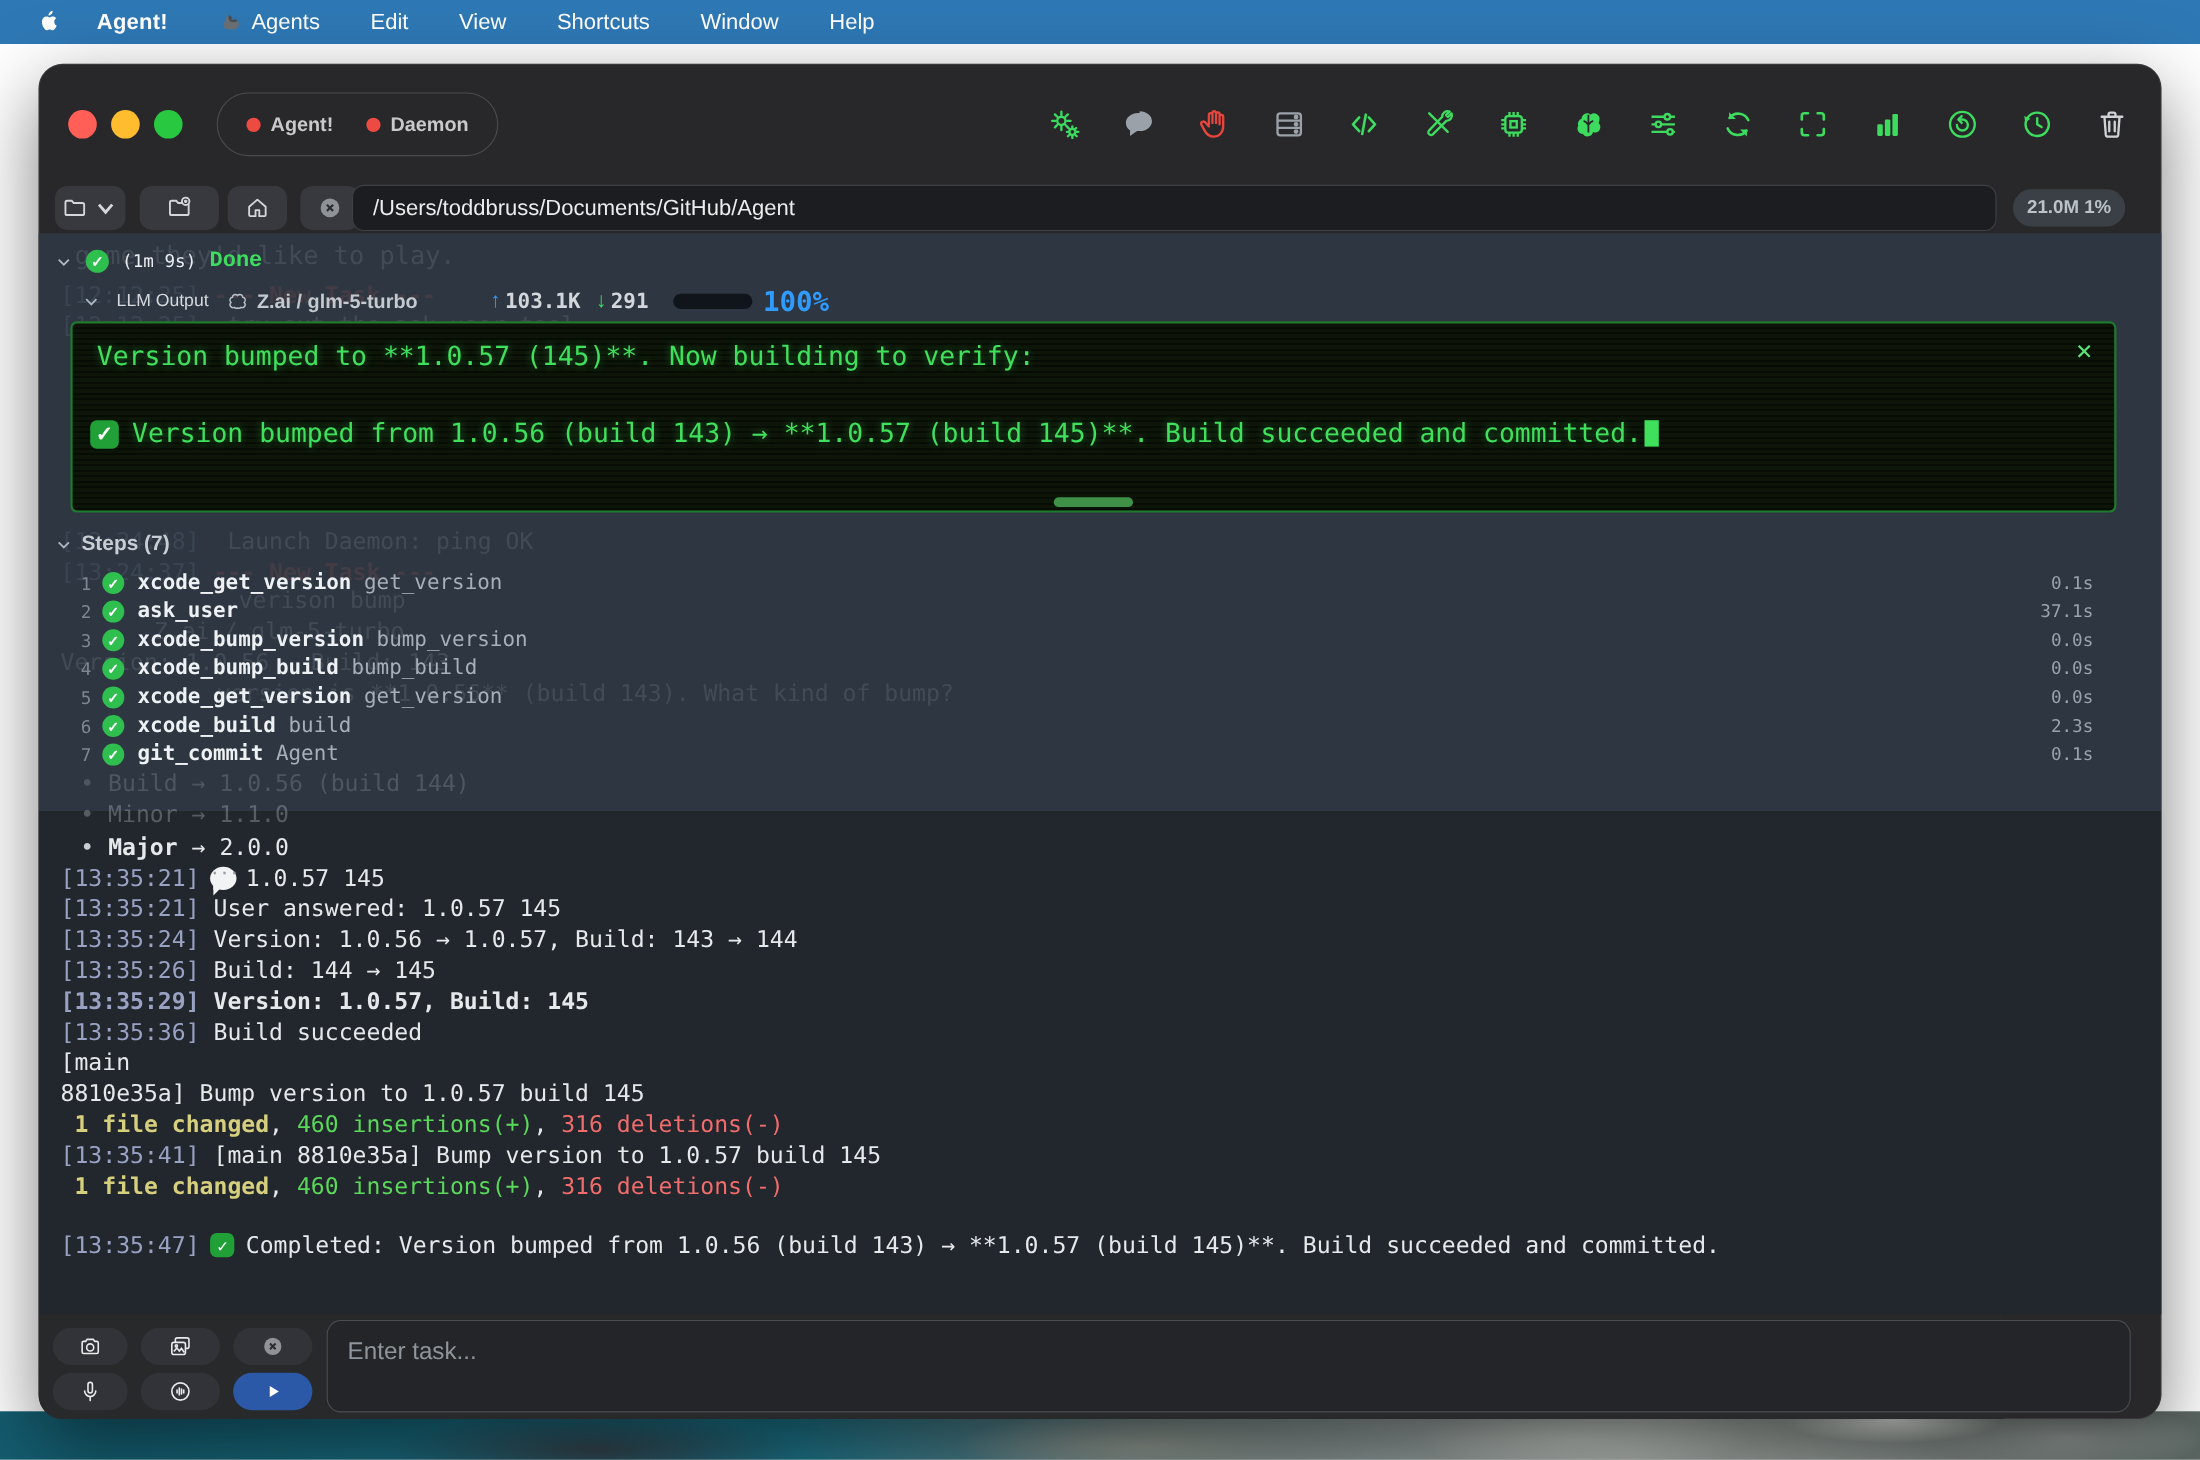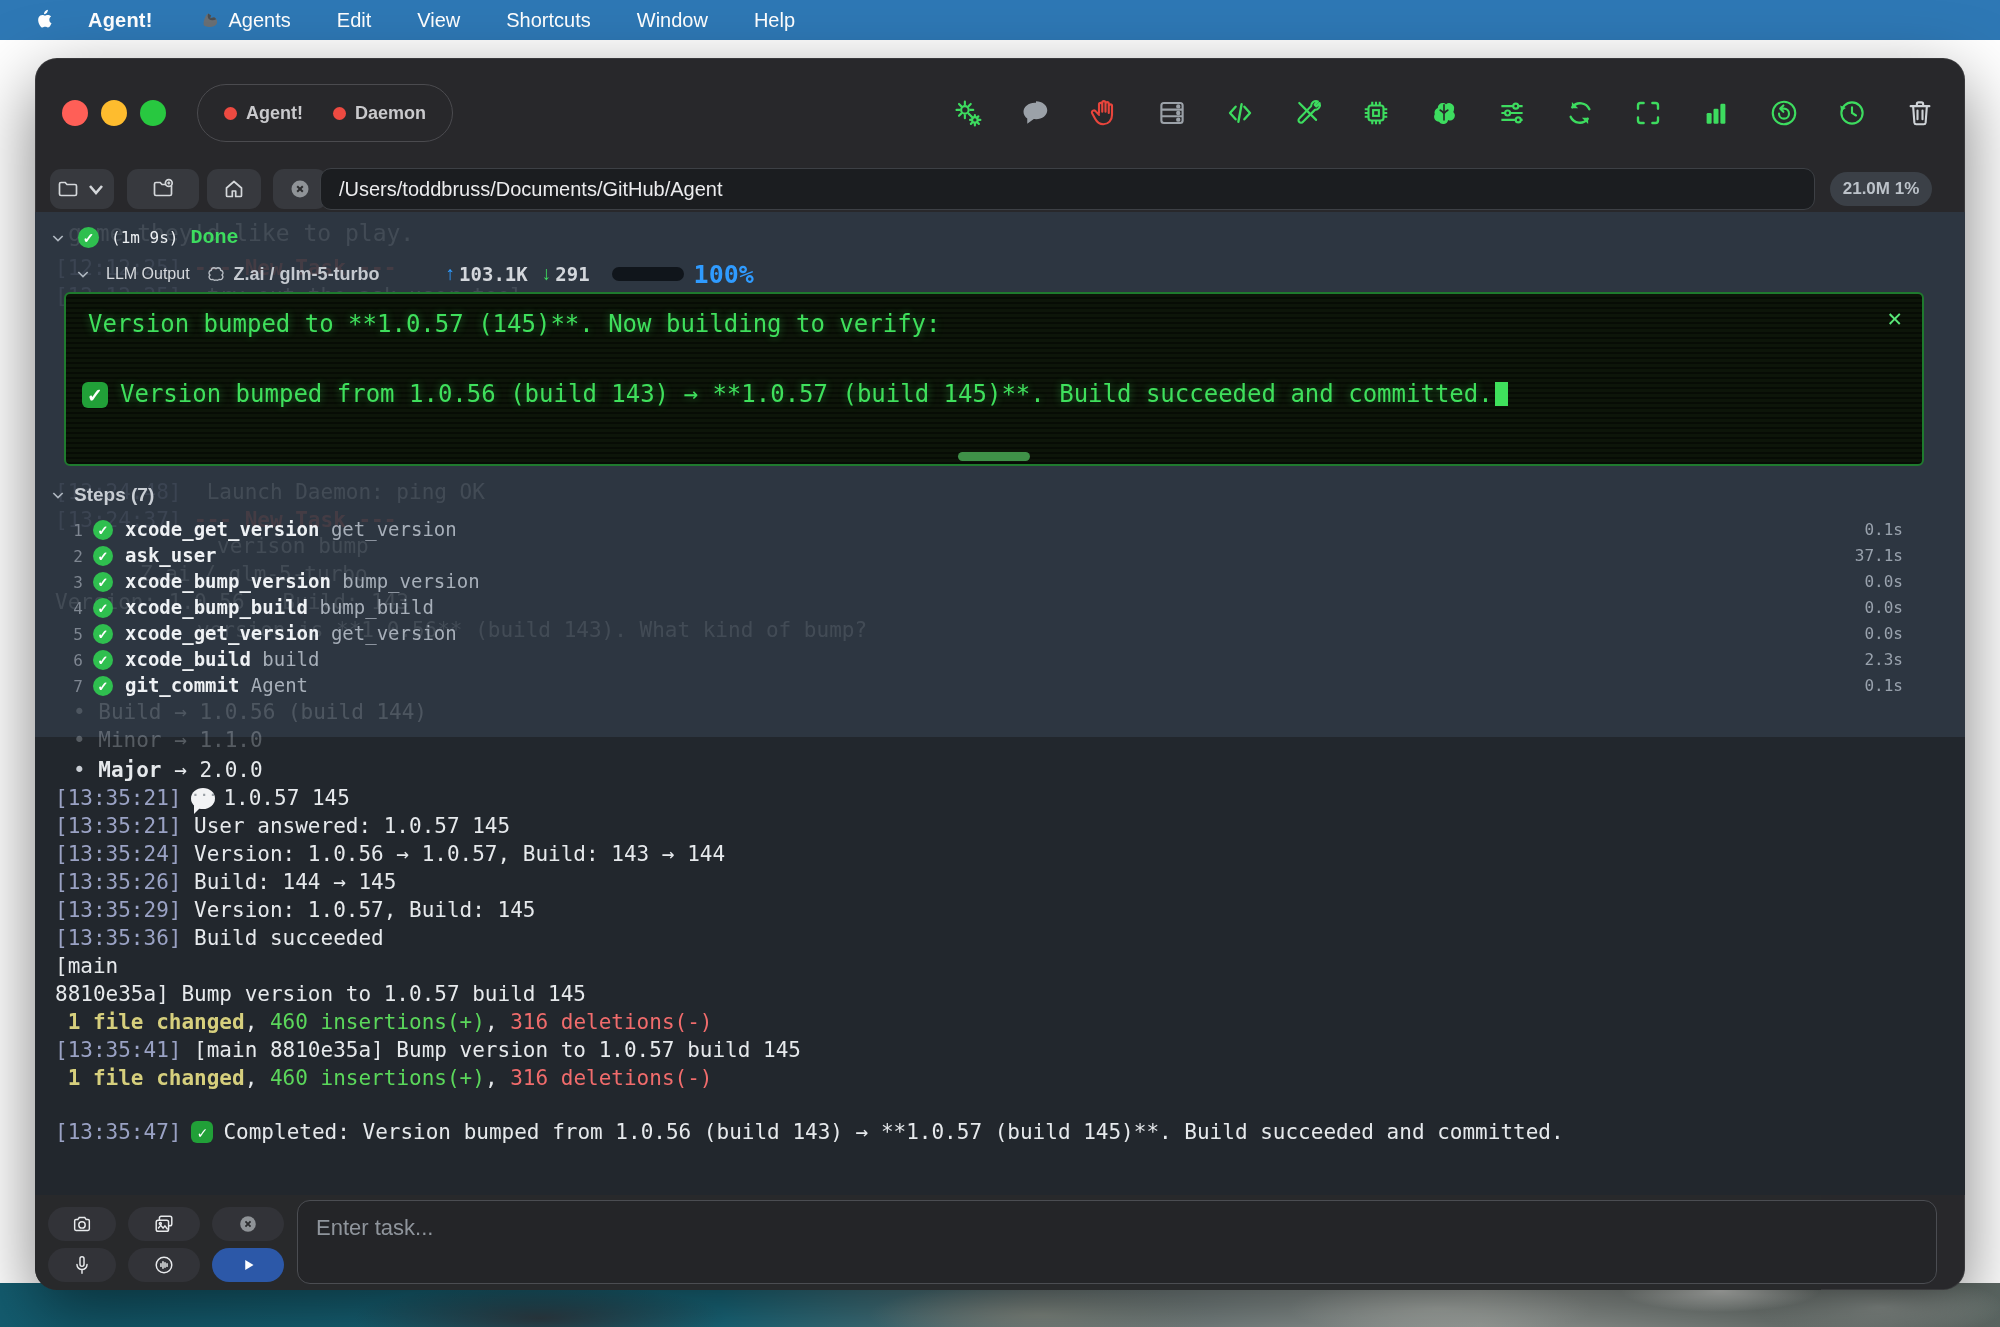--- a/index.html
+++ b/index.html
@@ -432,21 +432,21 @@
         <span class="checkcircle chk">✓</span>
       <span class="nm"><span>git_commit</span><span class="dt"> Agent</span></span>
       <span class="tm">0.1s</span>
     </div>
 
     <div class="logline" style="top:546px;left:38px;"><span class="bullet">• </span><span style="font-weight:bold">Major</span><span> → 2.0.0</span></div>
     <div class="logline" style="top:574px;"><span class="ts">[13:35:21]</span><span class="speech-bubble"></span><span>1.0.57 145</span></div>
     <div class="logline" style="top:602px;"><span class="ts">[13:35:21]</span><span> User answered: 1.0.57 145</span></div>
     <div class="logline" style="top:630px;"><span class="ts">[13:35:24]</span><span> Version: 1.0.56 → 1.0.57, Build: 143 → 144</span></div>
     <div class="logline" style="top:658px;"><span class="ts">[13:35:26]</span><span> Build: 144 → 145</span></div>
-    <div class="logline" style="top:686px;"><span class="ts">[13:35:29]</span><span> Version: 1.0.57, Build: 145</span></div>
+    <div class="logline" style="top:686px;font-weight:bold;"><span class="ts">[13:35:29]</span><span> Version: 1.0.57, Build: 145</span></div>
     <div class="logline" style="top:714px;"><span class="ts">[13:35:36]</span><span> Build succeeded</span></div>
     <div class="logline" style="top:742px;"><span>[main</span></div>
     <div class="logline" style="top:770px;"><span>8810e35a] Bump version to 1.0.57 build 145</span></div>
     <div class="logline" style="top:798px;"><span class="changed"> 1 file changed</span><span>, </span><span class="ins">460 insertions(+)</span><span>, </span><span class="del">316 deletions(-)</span></div>
     <div class="logline" style="top:826px;"><span class="ts">[13:35:41]</span><span> [main 8810e35a] Bump version to 1.0.57 build 145</span></div>
     <div class="logline" style="top:854px;"><span class="changed"> 1 file changed</span><span>, </span><span class="ins">460 insertions(+)</span><span>, </span><span class="del">316 deletions(-)</span></div>
     <div class="logline" style="top:908px;"><span class="ts">[13:35:47]</span><span class="emoji-check small log-emoji"></span><span>Completed: Version bumped from 1.0.56 (build 143) → **1.0.57 (build 145)**. Build succeeded and committed.</span></div>
   </div>
 
   <div class="inputbar">

